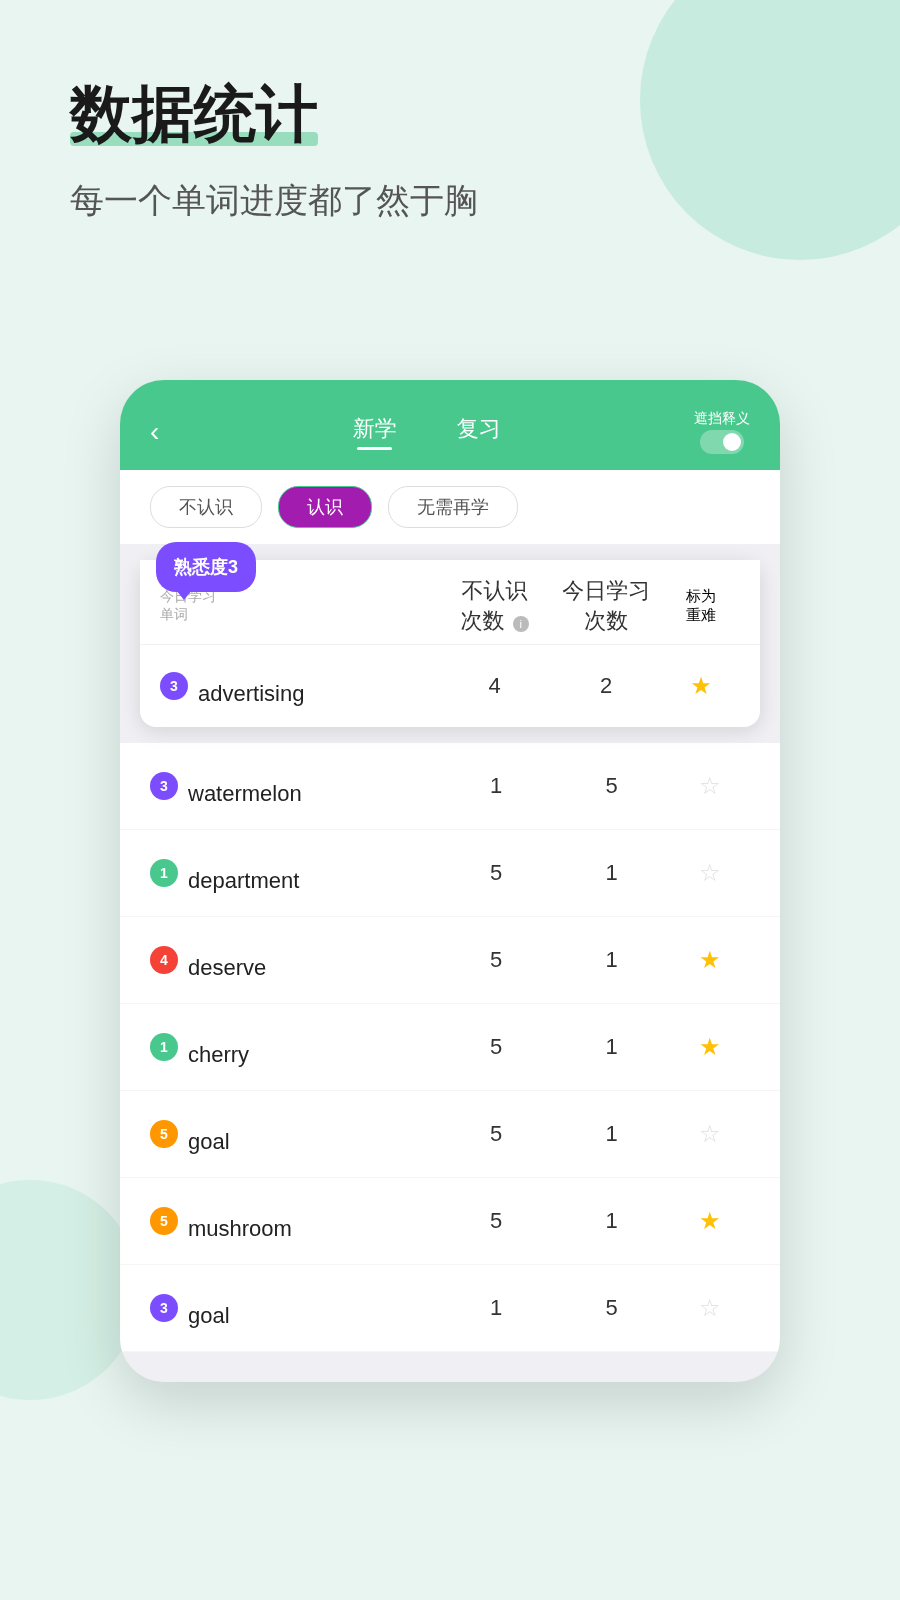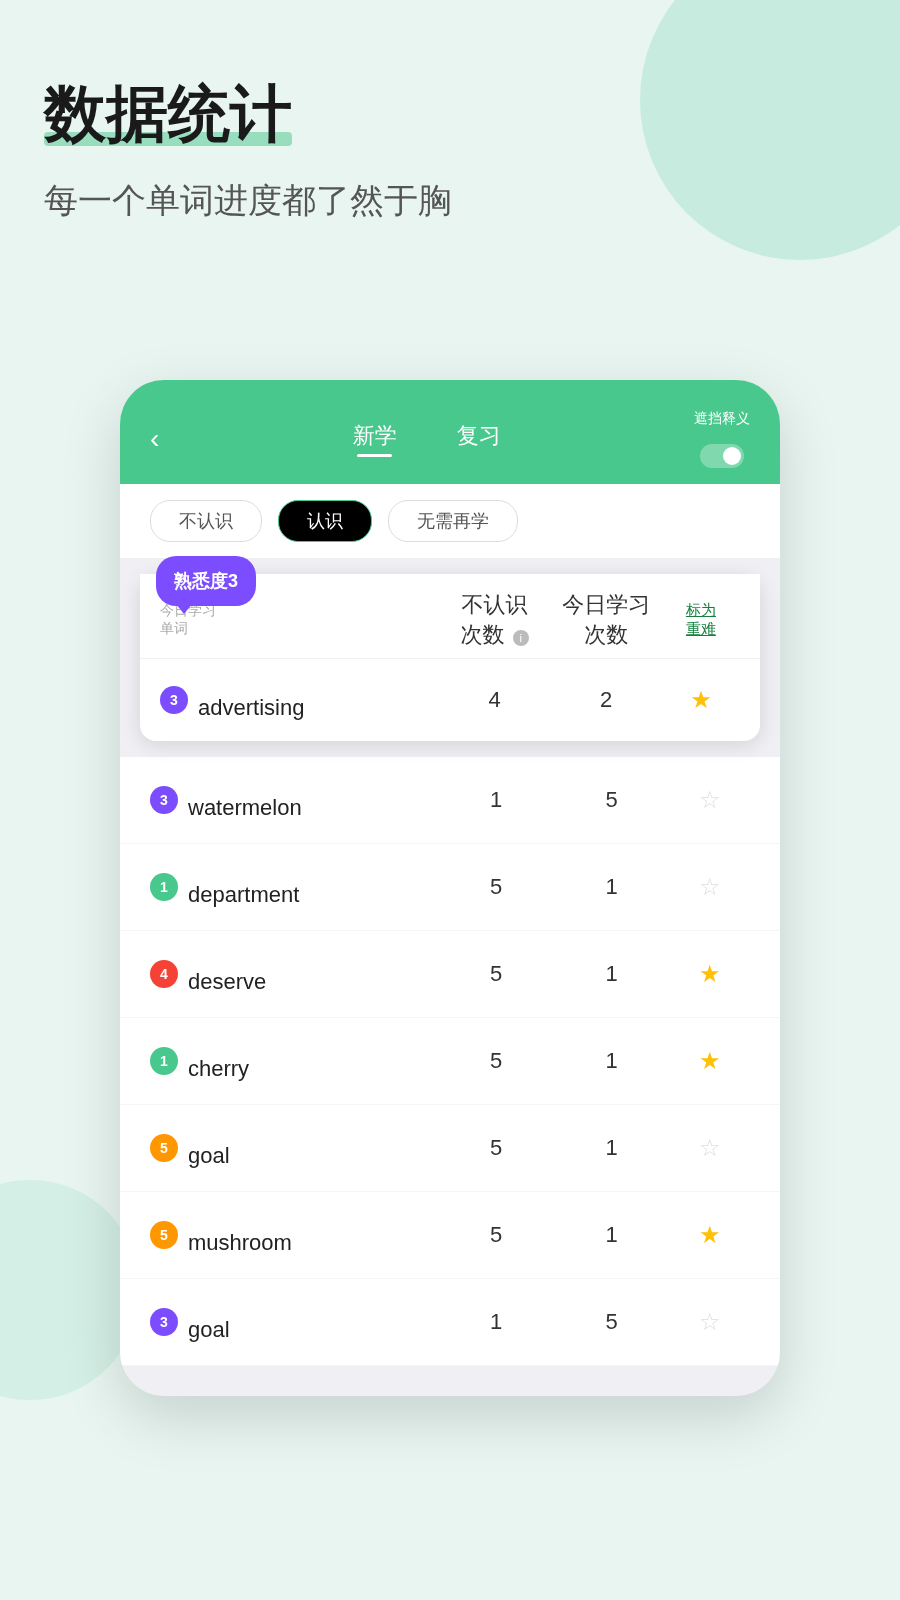--- a/index.html
+++ b/index.html
@@ -29,21 +29,21 @@
       width: 220px;
       height: 220px;
       border-radius: 50%;
       background: rgba(100, 210, 170, 0.15);
     }
 
     
     .page-header {
       position: absolute;
       top: 80px;
-      left: 44px;
+      left: 70px;
     }
     .page-title {
       font-size: 62px;
       font-weight: 800;
       color: #1a1a1a;
       line-height: 1.1;
       position: relative;
       display: inline-block;
     }
     .page-title::after {
@@ -112,21 +112,21 @@
       left: 10%;
       width: 80%;
       height: 3px;
       background: white;
       border-radius: 2px;
     }
     .nav-right {
       display: flex;
       flex-direction: column;
       align-items: center;
-      gap: 16px;
+      gap: 2px;
     }
     .nav-hide-label {
       color: white;
       font-size: 14px;
     }
     .toggle-switch {
       width: 44px;
       height: 24px;
       background: rgba(255,255,255,0.3);
       border-radius: 12px;
@@ -152,21 +152,21 @@
     }
     .filter-btn {
       padding: 8px 28px;
       border-radius: 20px;
       font-size: 18px;
       border: 1.5px solid #ddd;
       background: white;
       color: #555;
     }
     .filter-btn.active {
-      background: #000000;
+      background: #a21caf;
       color: white;
       border-color: #48c88c;
       text-align: right;
     }
 
     
     .highlight-card {
       margin: 16px 20px;
       background: white;
       border-radius: 16px;
@@ -200,21 +200,21 @@
     
     .table-header {
       display: flex;
       align-items: center;
       padding: 16px 20px 8px;
       background: white;
     }
     .col-word { flex: 2.5; color: #aaa; font-size: 15px; text-align: left; }
     .col-stat1 { flex: 1; color: #aaa; font-size: 15px; text-align: center; }
     .col-stat2 { flex: 1; color: #aaa; font-size: 15px; text-align: center; }
-    .col-star { flex: 0.7; color: #15803d; font-size: 15px; text-align: center; text-decoration: underline; }
+    .col-star { flex: 0.7; color: #000000; font-size: 15px; text-align: center; }
     .col-header-label { font-size: 14px; }
 
     .info-icon {
       display: inline-flex;
       align-items: center;
       justify-content: center;
       width: 16px;
       height: 16px;
       background: #bbb;
       border-radius: 50%;

